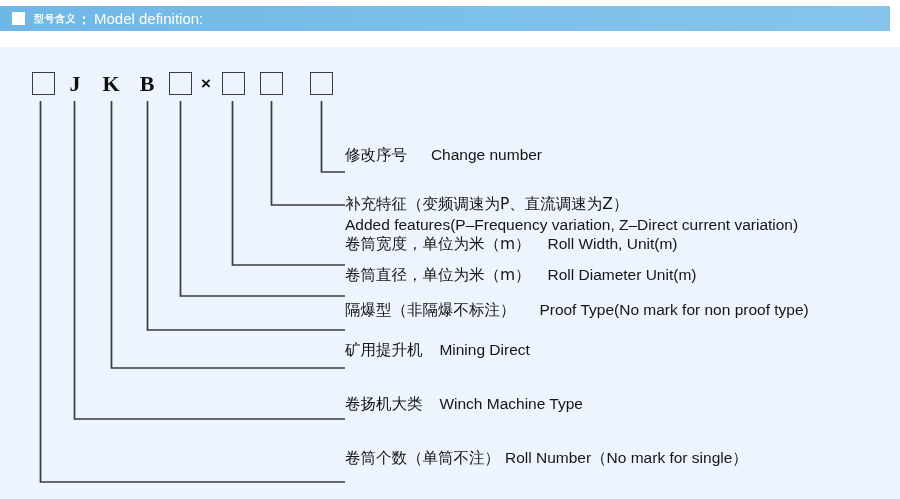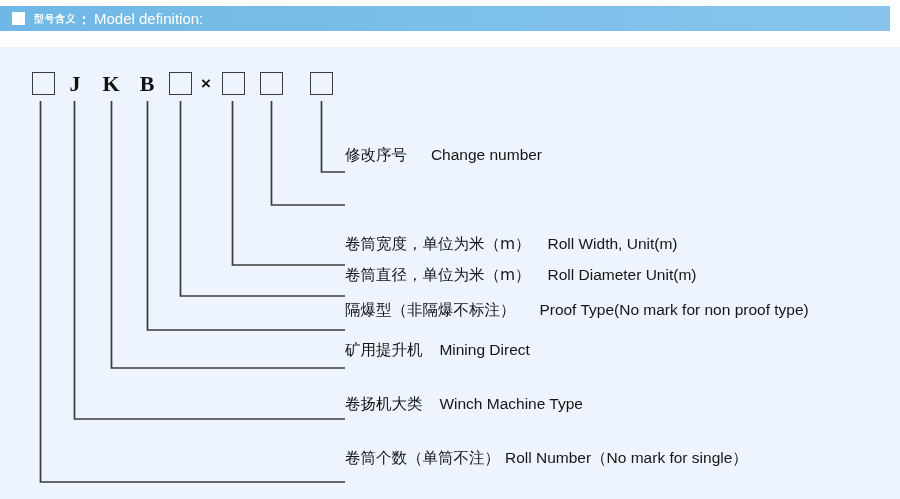--- a/index.html
+++ b/index.html
@@ -176,20 +176,24 @@
 
 <div class="label-row" style="top:145px;">
   <span class="label-line">
     <span class="label-cn">修改序号</span>
     <span class="gap-md"></span>
     <span class="label-en">Change number</span>
   </span>
 </div>
 
 <div class="label-row" style="top:194px;">
+  <span class="label-line">
+    <span class="label-cn">补充特征（变频调速为P、直流调速为Z）</span>
+  </span>
+  <span class="label-sub">Added features(P–Frequency variation, Z–Direct current variation)</span>
 </div>
 
 <div class="label-row" style="top:234px;">
   <span class="label-line">
     <span class="label-cn">卷筒宽度，单位为米（m）</span>
     <span class="gap-sm"></span>
     <span class="label-en">Roll Width, Unit(m)</span>
   </span>
 </div>
 

